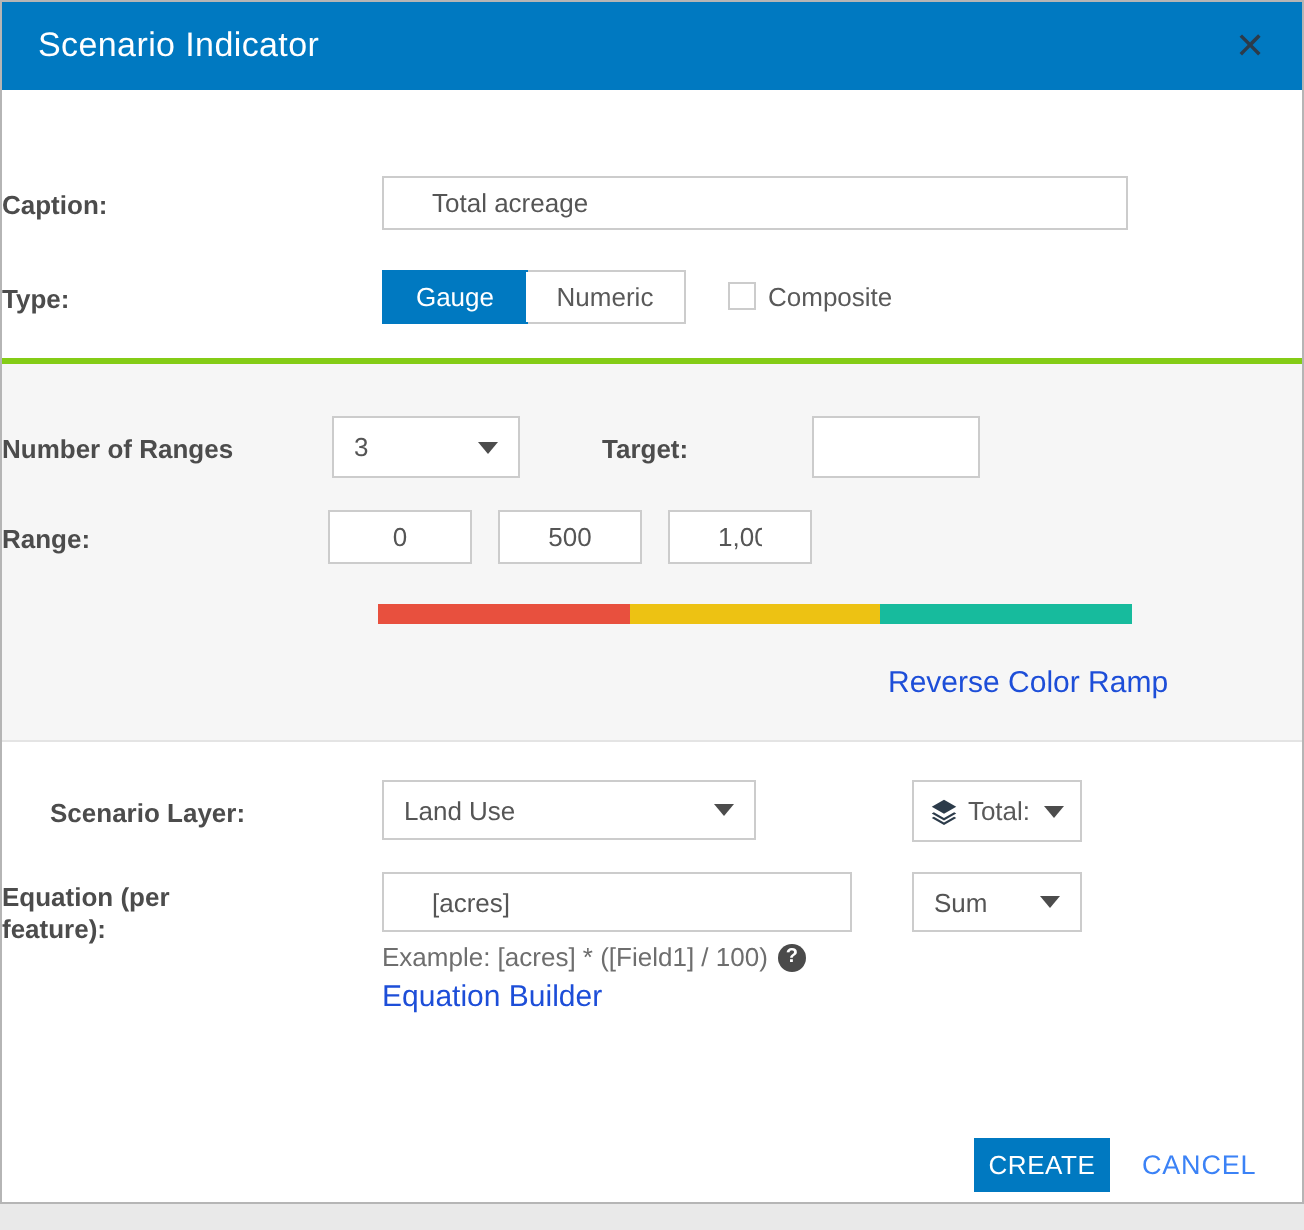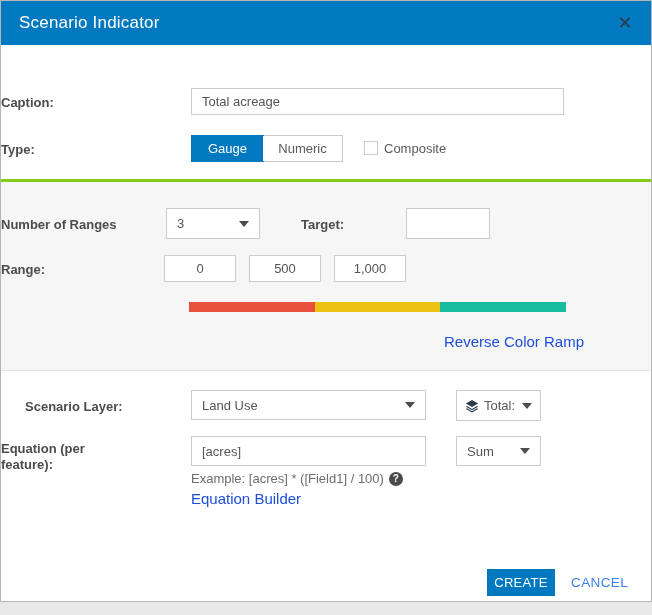--- a/index.html
+++ b/index.html
@@ -30,21 +30,21 @@
     display: flex; align-items: center; justify-content: center;
     color: #2c3b4a; font-size: 18px; cursor: pointer;
   }
   .lbl {
     position: absolute; left: 0; width: 152px;
     text-align: left; font-size: 13px; font-weight: bold; color: #4c4c4c;
   }
   .txt-input {
     position: absolute; border: 1px solid #cccccc; background: #fff;
     font-family: "Liberation Sans", sans-serif;
-    font-size: 13px; color: #555; padding: 0 10px; outline: none;
+    font-size: 13px; color: #555; padding: 0 24px; outline: none;
   }
   .seg {
     position: absolute; left: 190px; top: 134px; height: 27px;
     display: flex; border: 1px solid #cccccc;
   }
   .seg-btn {
     display: flex; align-items: center; justify-content: center;
     font-size: 13px; color: #595959; background: #fff; cursor: pointer;
   }
   .seg-btn.selected {
@@ -149,21 +149,21 @@
 
     <div class="ramp">
       <div class="ramp-seg" style="background: rgb(232, 80, 62);"></div>
       <div class="ramp-seg" style="background: rgb(237, 194, 19);"></div>
       <div class="ramp-seg" style="background: rgb(23, 187, 157);"></div>
     </div>
     <div class="link" style="left:443px; top:151px;">Reverse Color Ramp</div>
   </div>
 
   <div class="lbl" style="top:398px;padding-left:24px;">Scenario Layer:</div>
-  <div class="select" style="left:190px; top:389px; width:235px; height:30px;">
+  <div class="select" style="left:190px; top:389px; width:187px; height:30px;">
     <span>Land Use</span>
     <span class="caret"></span>
   </div>
   <div class="filter-btn">
     <span class="layers-icon">
       <svg width="14" height="14" viewBox="0 0 16 16" fill="#2c3b4a">
         <path d="M8 1 L15 5 L8 9 L1 5 Z"></path>
         <path d="M8 11.4 L2.2 8.1 L1 8.8 L8 12.8 L15 8.8 L13.8 8.1 Z"></path>
         <path d="M8 14 L2.2 10.7 L1 11.4 L8 15.4 L15 11.4 L13.8 10.7 Z"></path>
       </svg>

